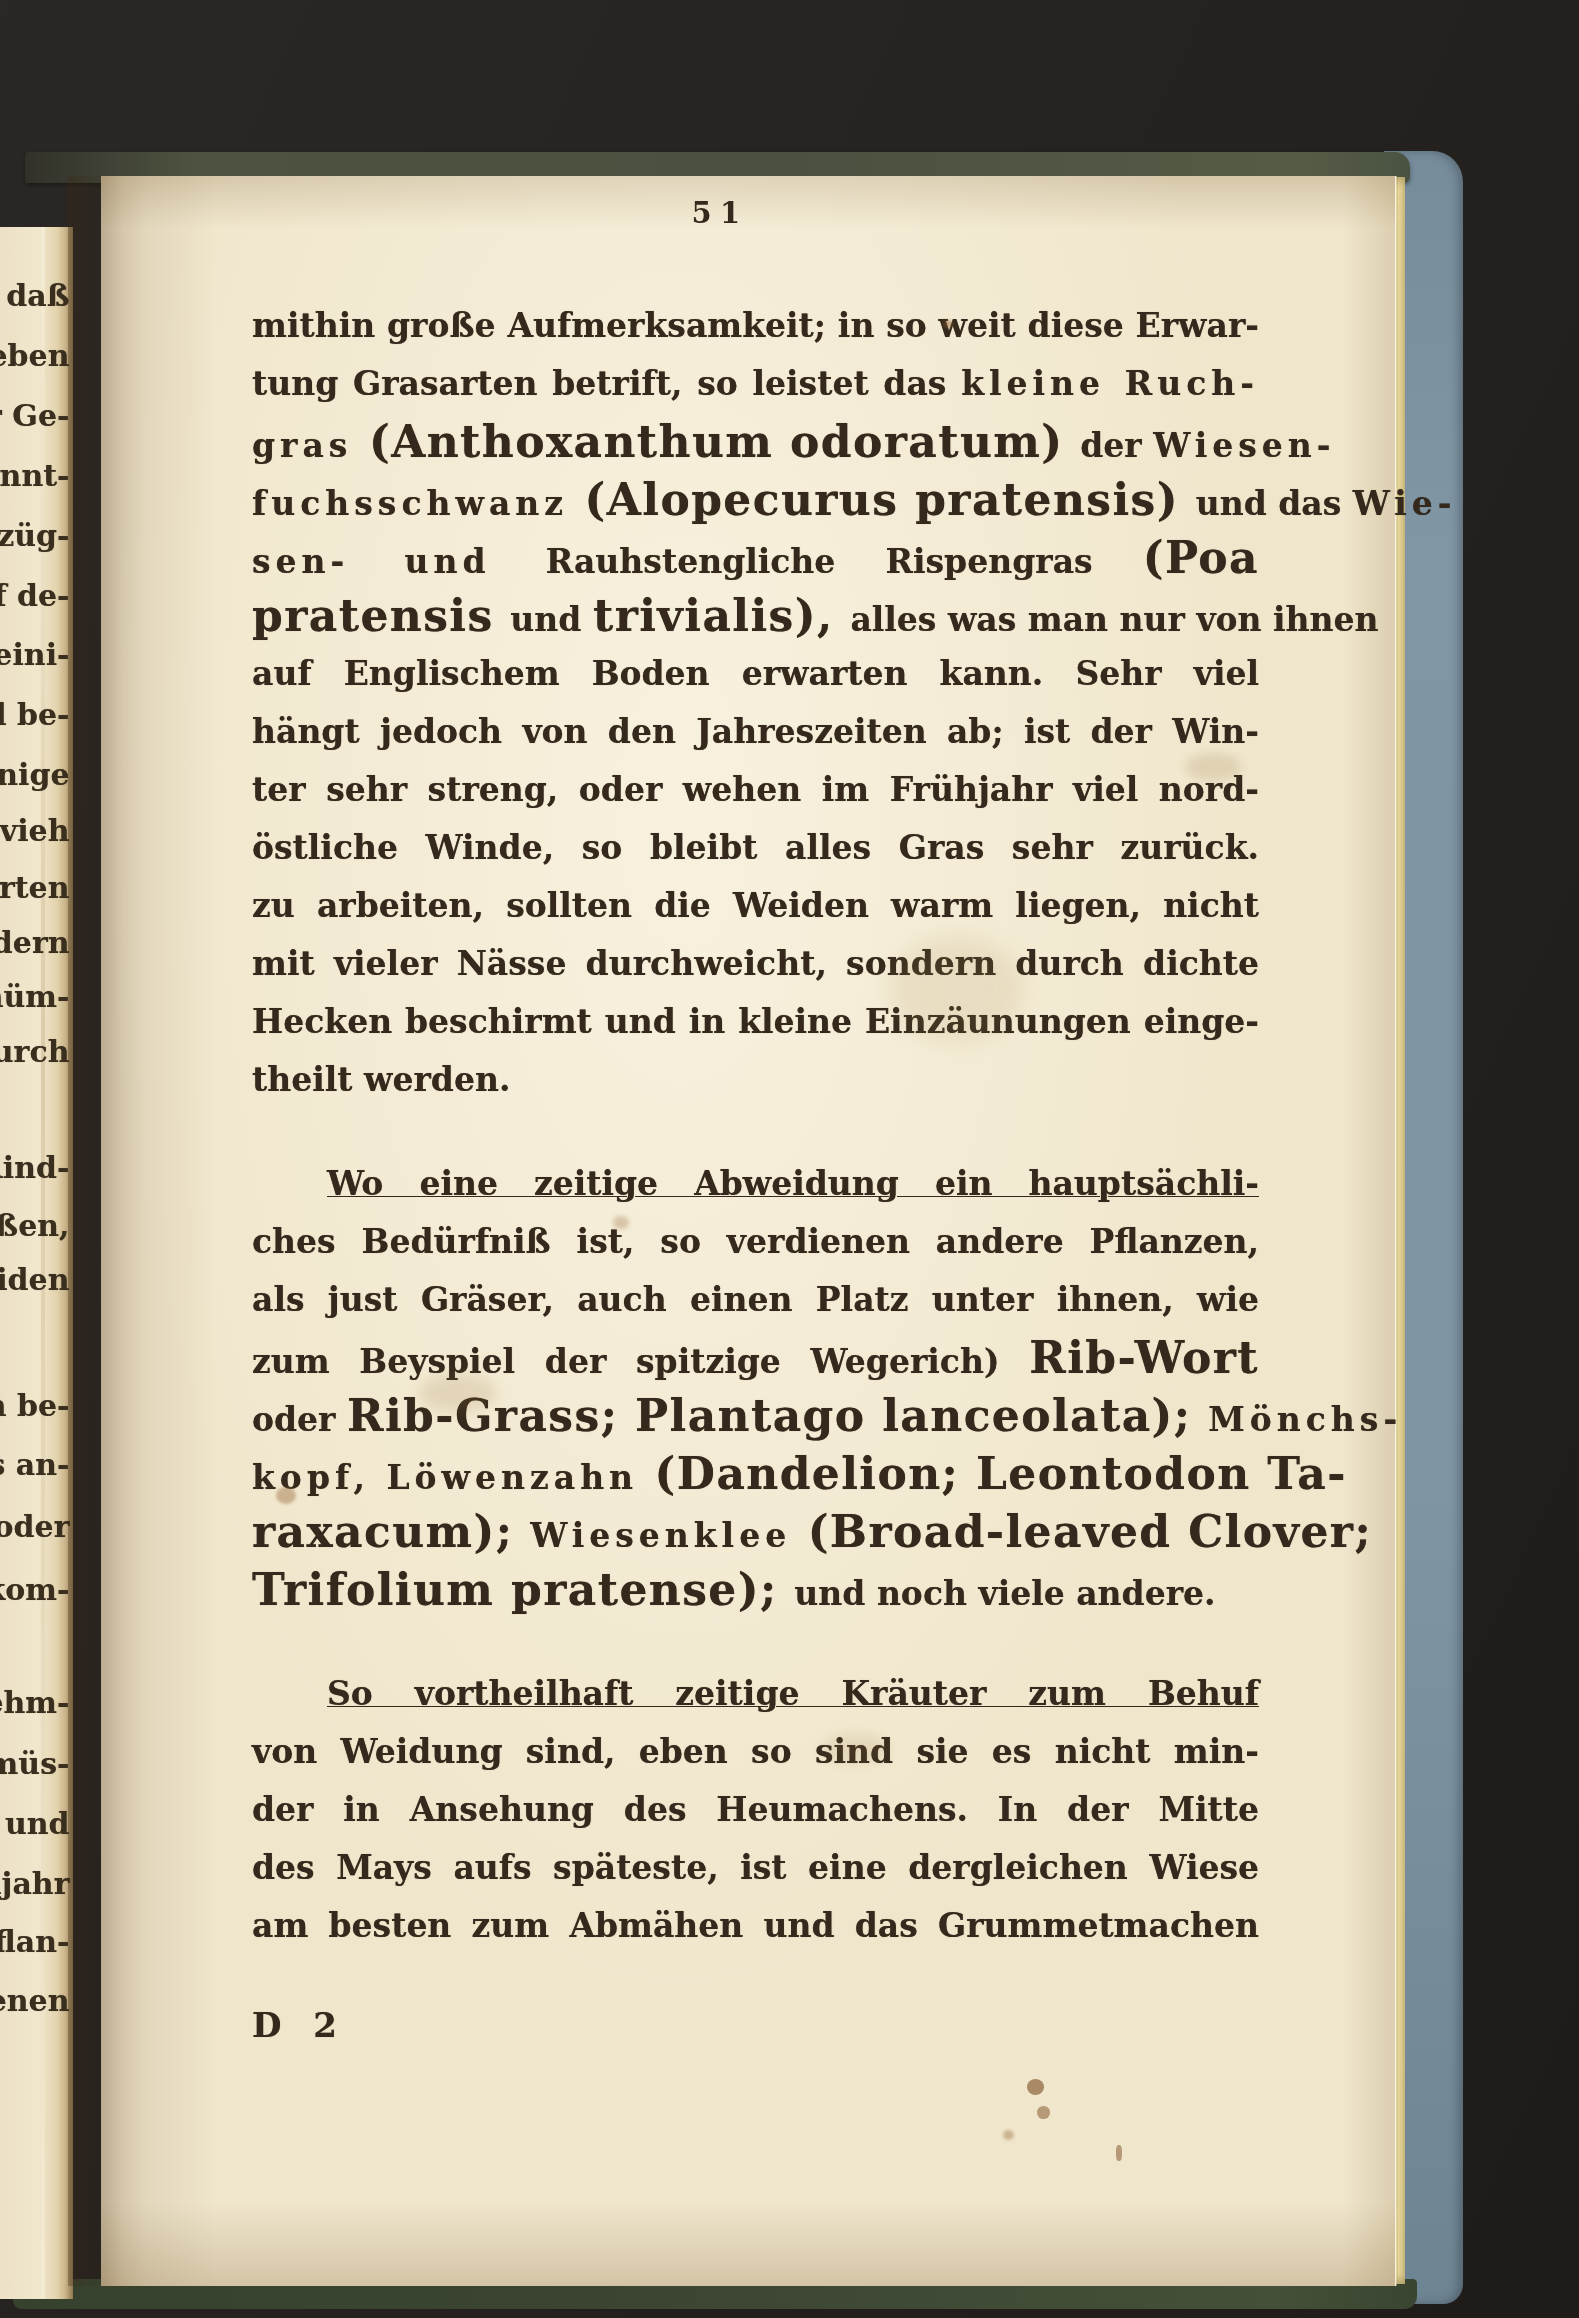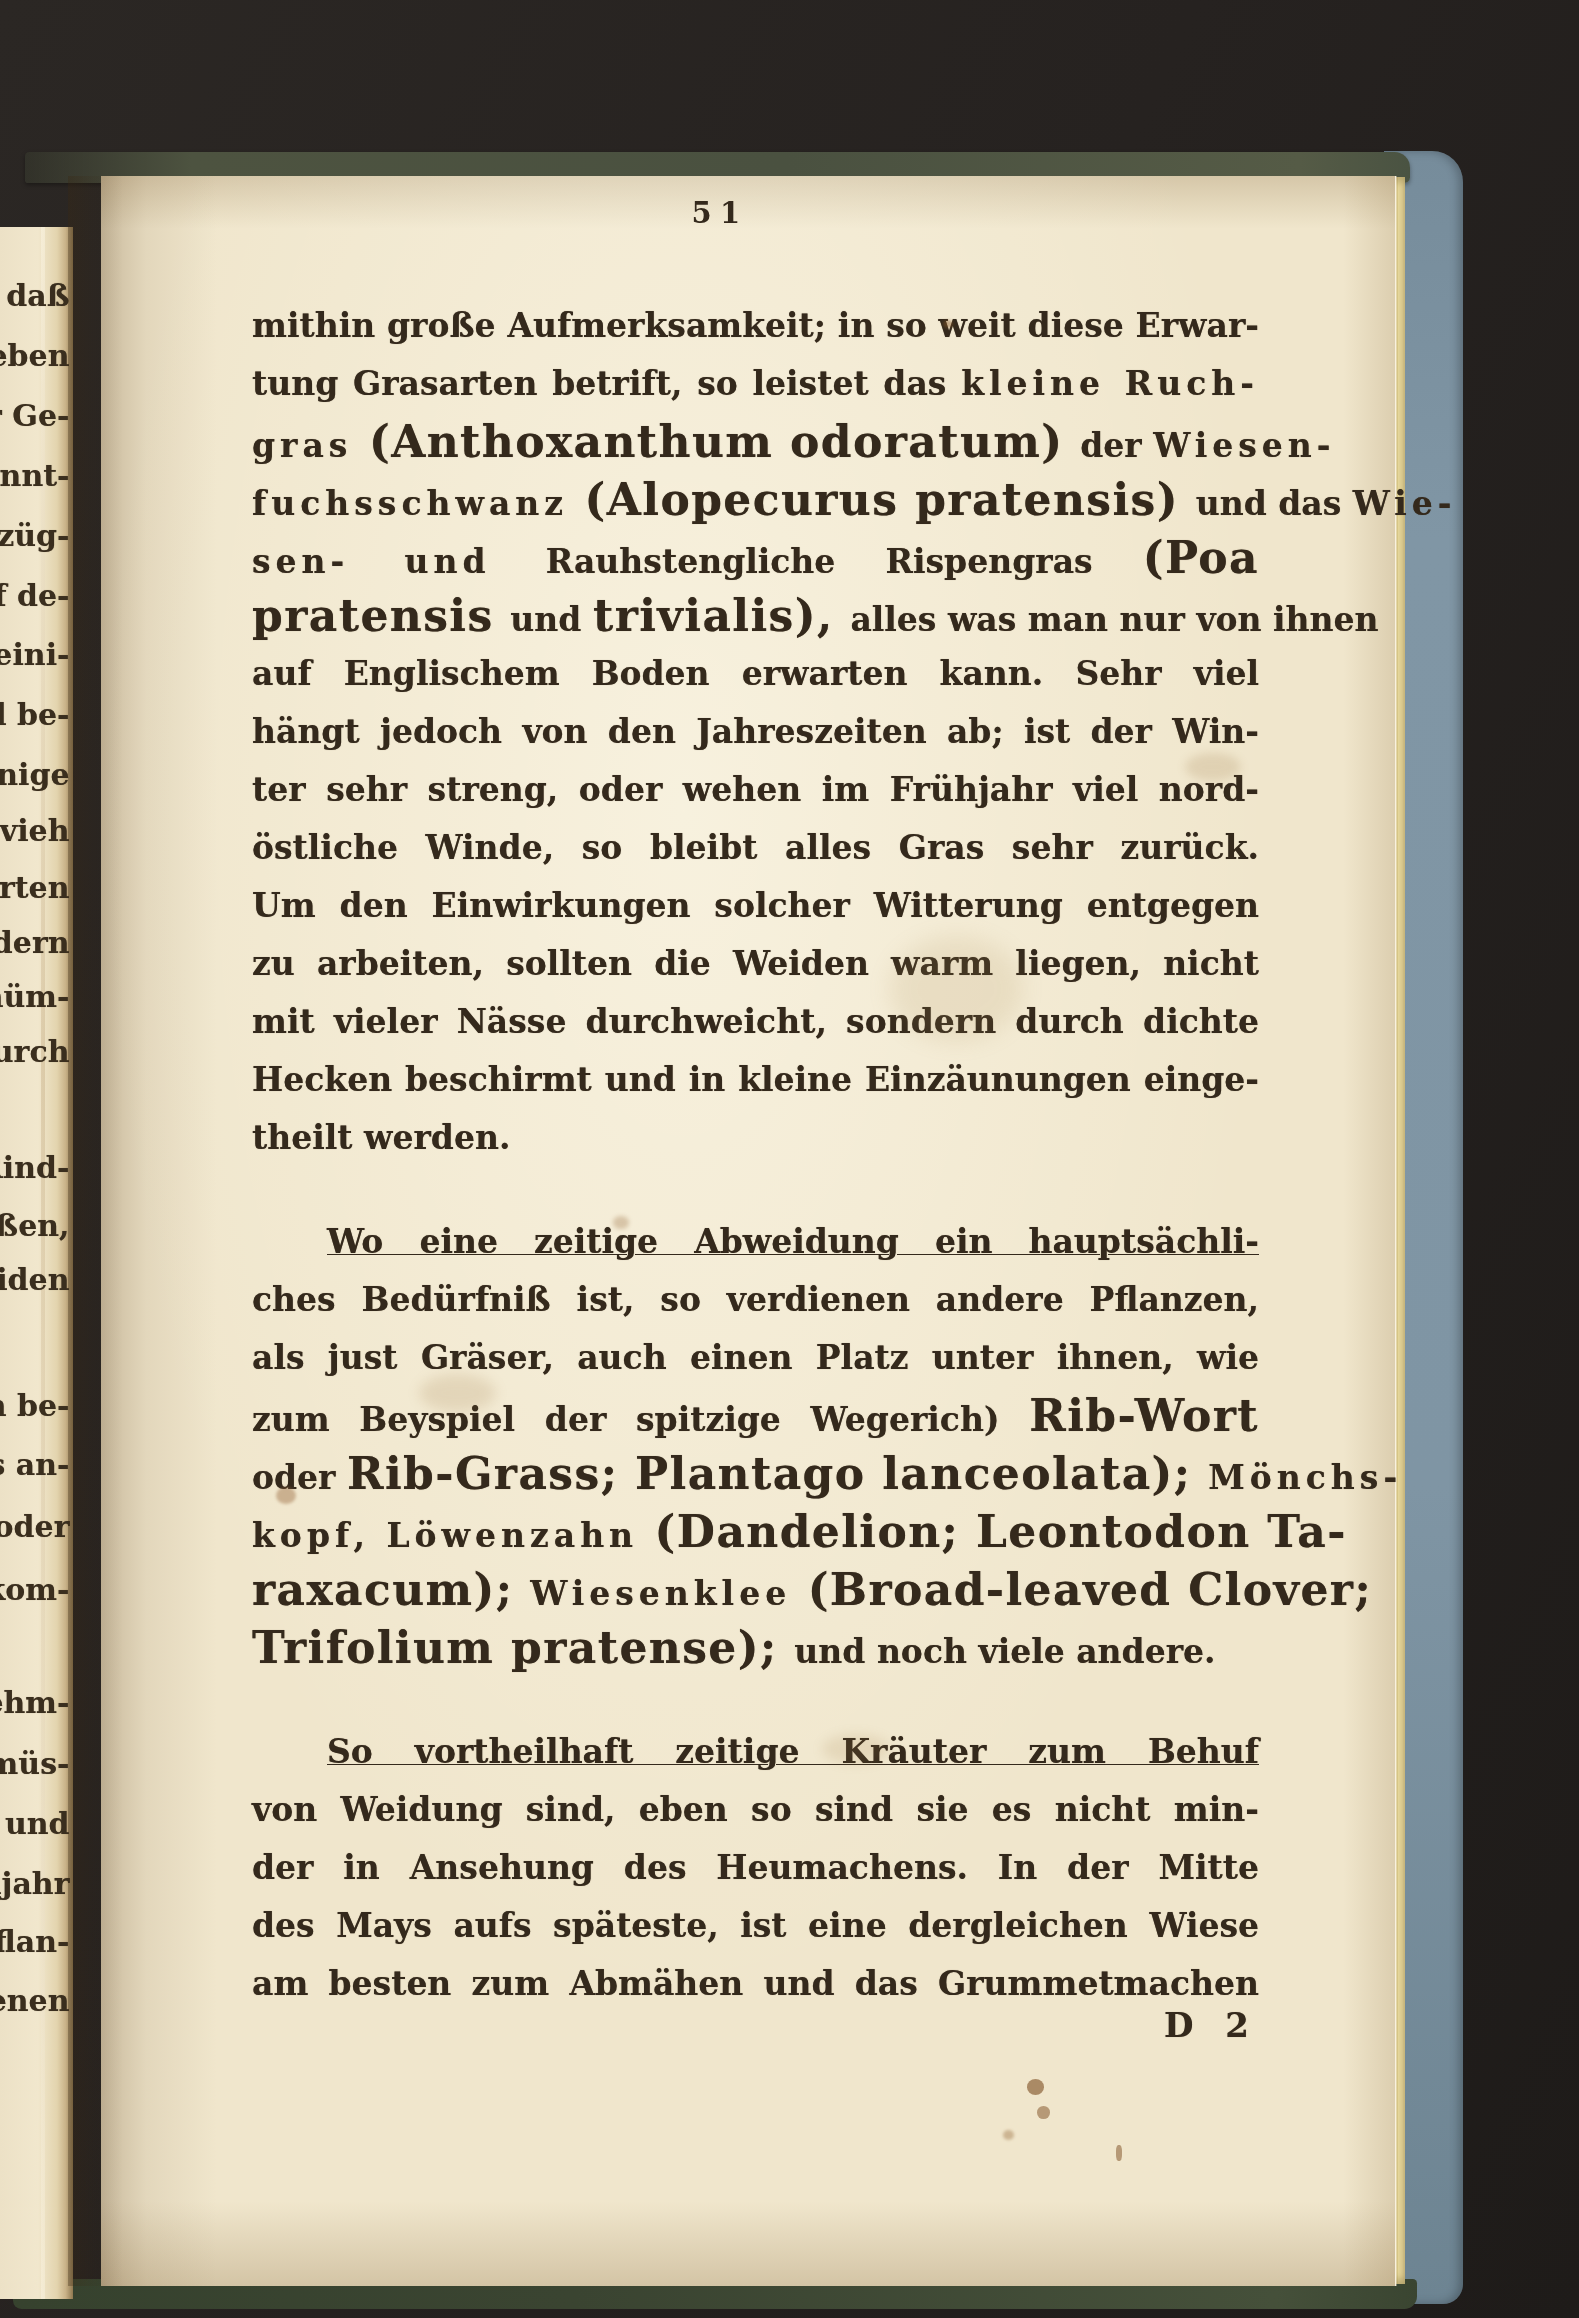--- a/index.html
+++ b/index.html
@@ -81,21 +81,21 @@
     text-align:justify;text-align-last:justify;
     color:var(--ink);text-shadow:0 0 0.7px rgba(48,34,14,.6);
   }
   .line.last{text-align-last:left;}
   .line.pgap{margin-top:46px;text-decoration:underline;}
   .line.indent{padding-left:75px;width:932px;}
   .seg-f{font-family:"DejaVu Serif",serif;font-weight:bold;font-size:33px;}
   .seg-fs{font-family:"DejaVu Serif",serif;font-weight:bold;font-size:33px;letter-spacing:5px;}
   .seg-a{font-family:"DejaVu Serif",serif;font-weight:bold;font-size:44px;letter-spacing:1.4px;}
   .signature{
-    position:absolute;left:151px;top:1829px;width:1007px;text-align:right;
+    position:absolute;left:151px;top:1829px;width:1007px;text-align:left;
     font-family:"DejaVu Serif",serif;font-weight:bold;font-size:34px;letter-spacing:10px;
     color:var(--ink);text-shadow:0 0 0.7px rgba(48,34,14,.6);
   }
   
   .gutter{
     left:68px;top:176px;width:55px;height:2110px;
     background:linear-gradient(90deg,rgba(58,40,18,.34),rgba(58,40,18,.12) 45%,rgba(58,40,18,0));
     pointer-events:none;
   }
   
@@ -152,21 +152,20 @@
       <div class="line"><span class="seg-f">mithin große Aufmerksamkeit; in so weit diese Erwar-</span></div>
       <div class="line"><span class="seg-f">tung Grasarten betrift, so leistet das </span><span class="seg-fs">kleine Ruch-</span></div>
       <div class="line"><span class="seg-fs">gras </span><span class="seg-a">(Anthoxanthum odoratum) </span><span class="seg-f">der </span><span class="seg-fs">Wiesen-</span></div>
       <div class="line"><span class="seg-fs">fuchsschwanz </span><span class="seg-a">(Alopecurus pratensis) </span><span class="seg-f">und das </span><span class="seg-fs">Wie-</span></div>
       <div class="line"><span class="seg-fs">sen- und </span><span class="seg-f">Rauhstengliche Rispengras </span><span class="seg-a">(Poa</span></div>
       <div class="line"><span class="seg-a">pratensis </span><span class="seg-f">und </span><span class="seg-a">trivialis), </span><span class="seg-f">alles was man nur von ihnen</span></div>
       <div class="line"><span class="seg-f">auf Englischem Boden erwarten kann.  Sehr viel</span></div>
       <div class="line"><span class="seg-f">hängt jedoch von den Jahreszeiten ab; ist der Win-</span></div>
       <div class="line"><span class="seg-f">ter sehr streng, oder wehen im Frühjahr viel nord-</span></div>
       <div class="line"><span class="seg-f">östliche Winde, so bleibt alles Gras sehr zurück.</span></div>
-      <div class="line"><span class="seg-f">Um den Einwirkungen solcher Witterung entgegen</span></div>
       <div class="line"><span class="seg-f">zu arbeiten, sollten die Weiden warm liegen, nicht</span></div>
       <div class="line"><span class="seg-f">mit vieler Nässe durchweicht, sondern durch dichte</span></div>
       <div class="line"><span class="seg-f">Hecken beschirmt und in kleine Einzäunungen einge-</span></div>
       <div class="line last"><span class="seg-f">theilt werden.</span></div>
       <div class="line indent pgap"><span class="seg-f">Wo eine zeitige Abweidung ein hauptsächli-</span></div>
       <div class="line"><span class="seg-f">ches Bedürfniß ist, so verdienen andere Pflanzen,</span></div>
       <div class="line"><span class="seg-f">als just Gräser, auch einen Platz unter ihnen, wie</span></div>
       <div class="line"><span class="seg-f">zum Beyspiel der spitzige Wegerich) </span><span class="seg-a">Rib-Wort</span></div>
       <div class="line"><span class="seg-f">oder </span><span class="seg-a">Rib-Grass;  Plantago lanceolata); </span><span class="seg-fs">Mönchs-</span></div>
       <div class="line"><span class="seg-fs">kopf, Löwenzahn </span><span class="seg-a">(Dandelion; Leontodon Ta-</span></div>

